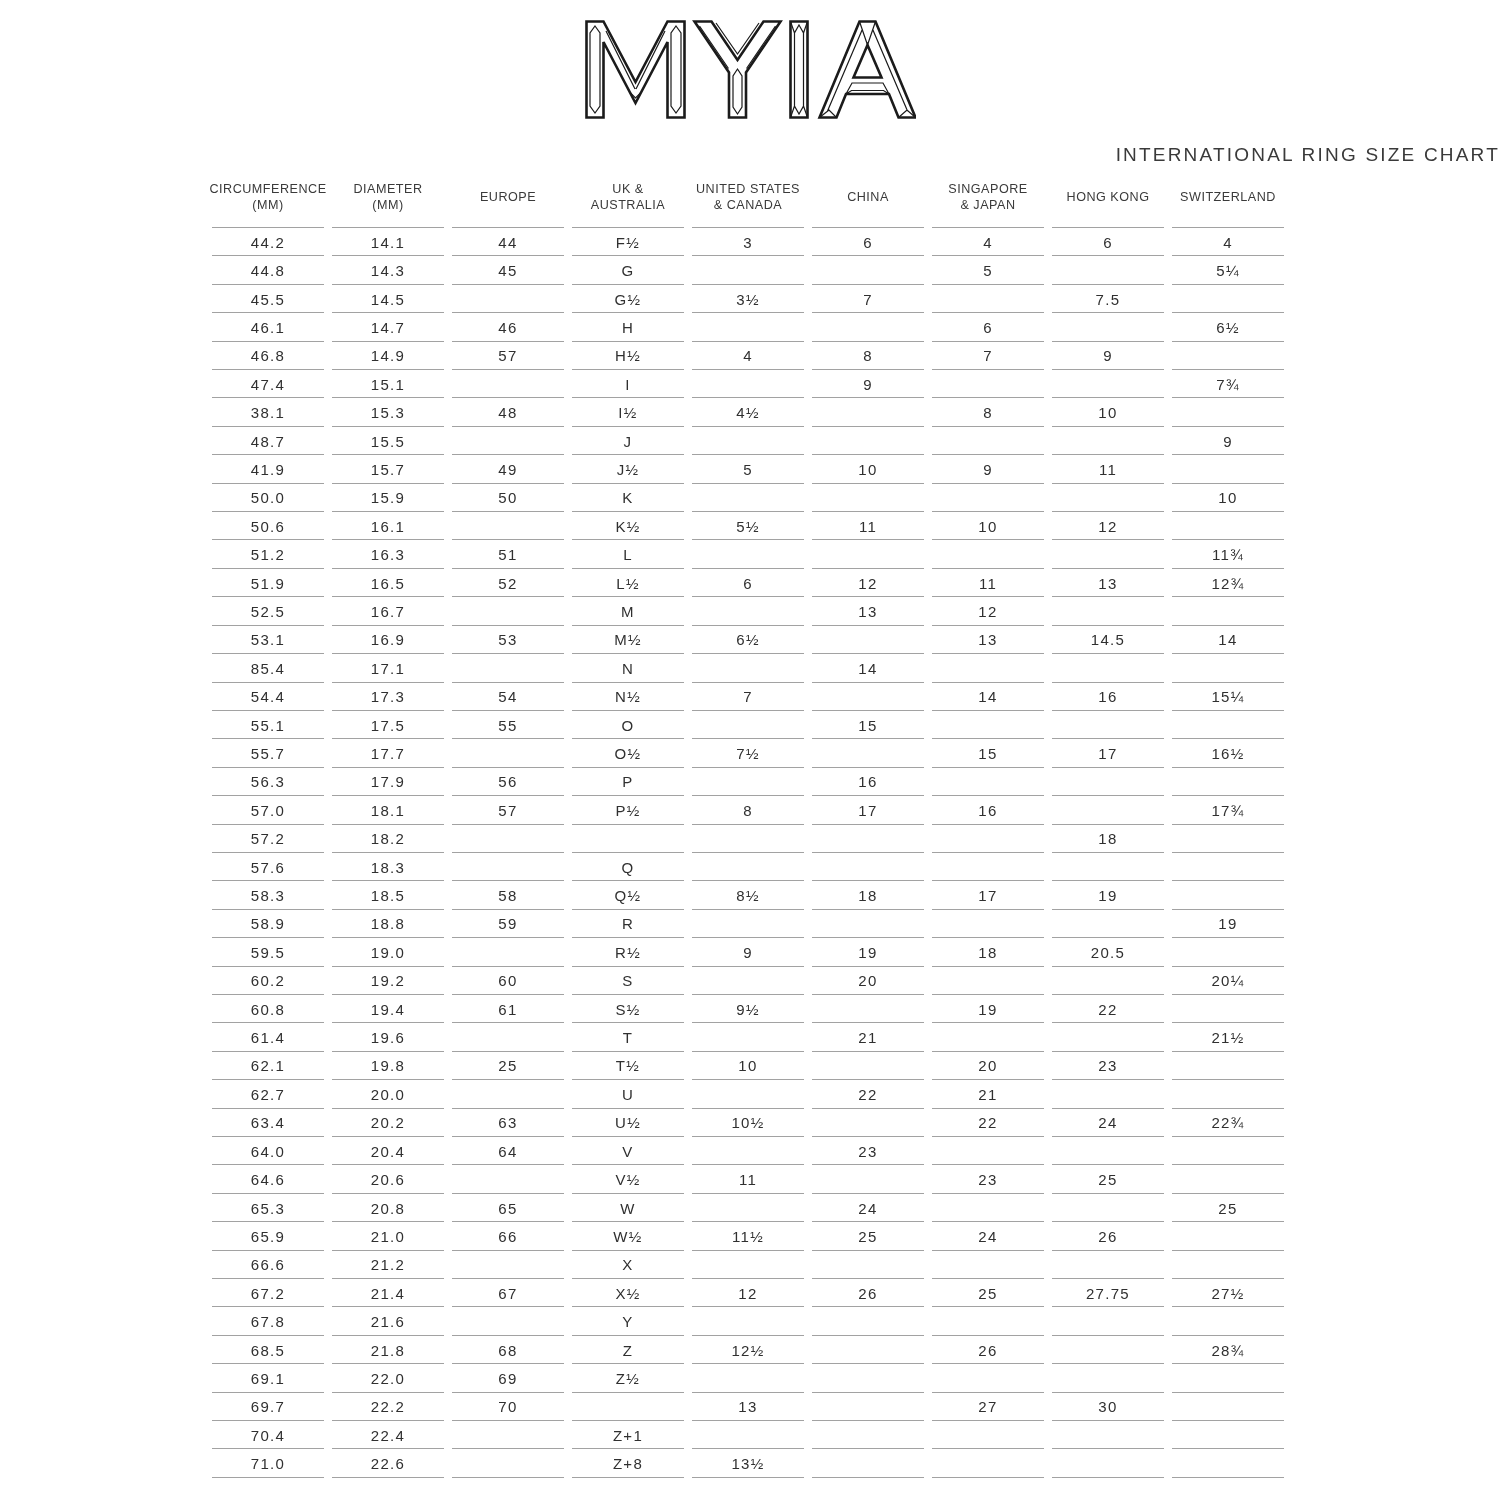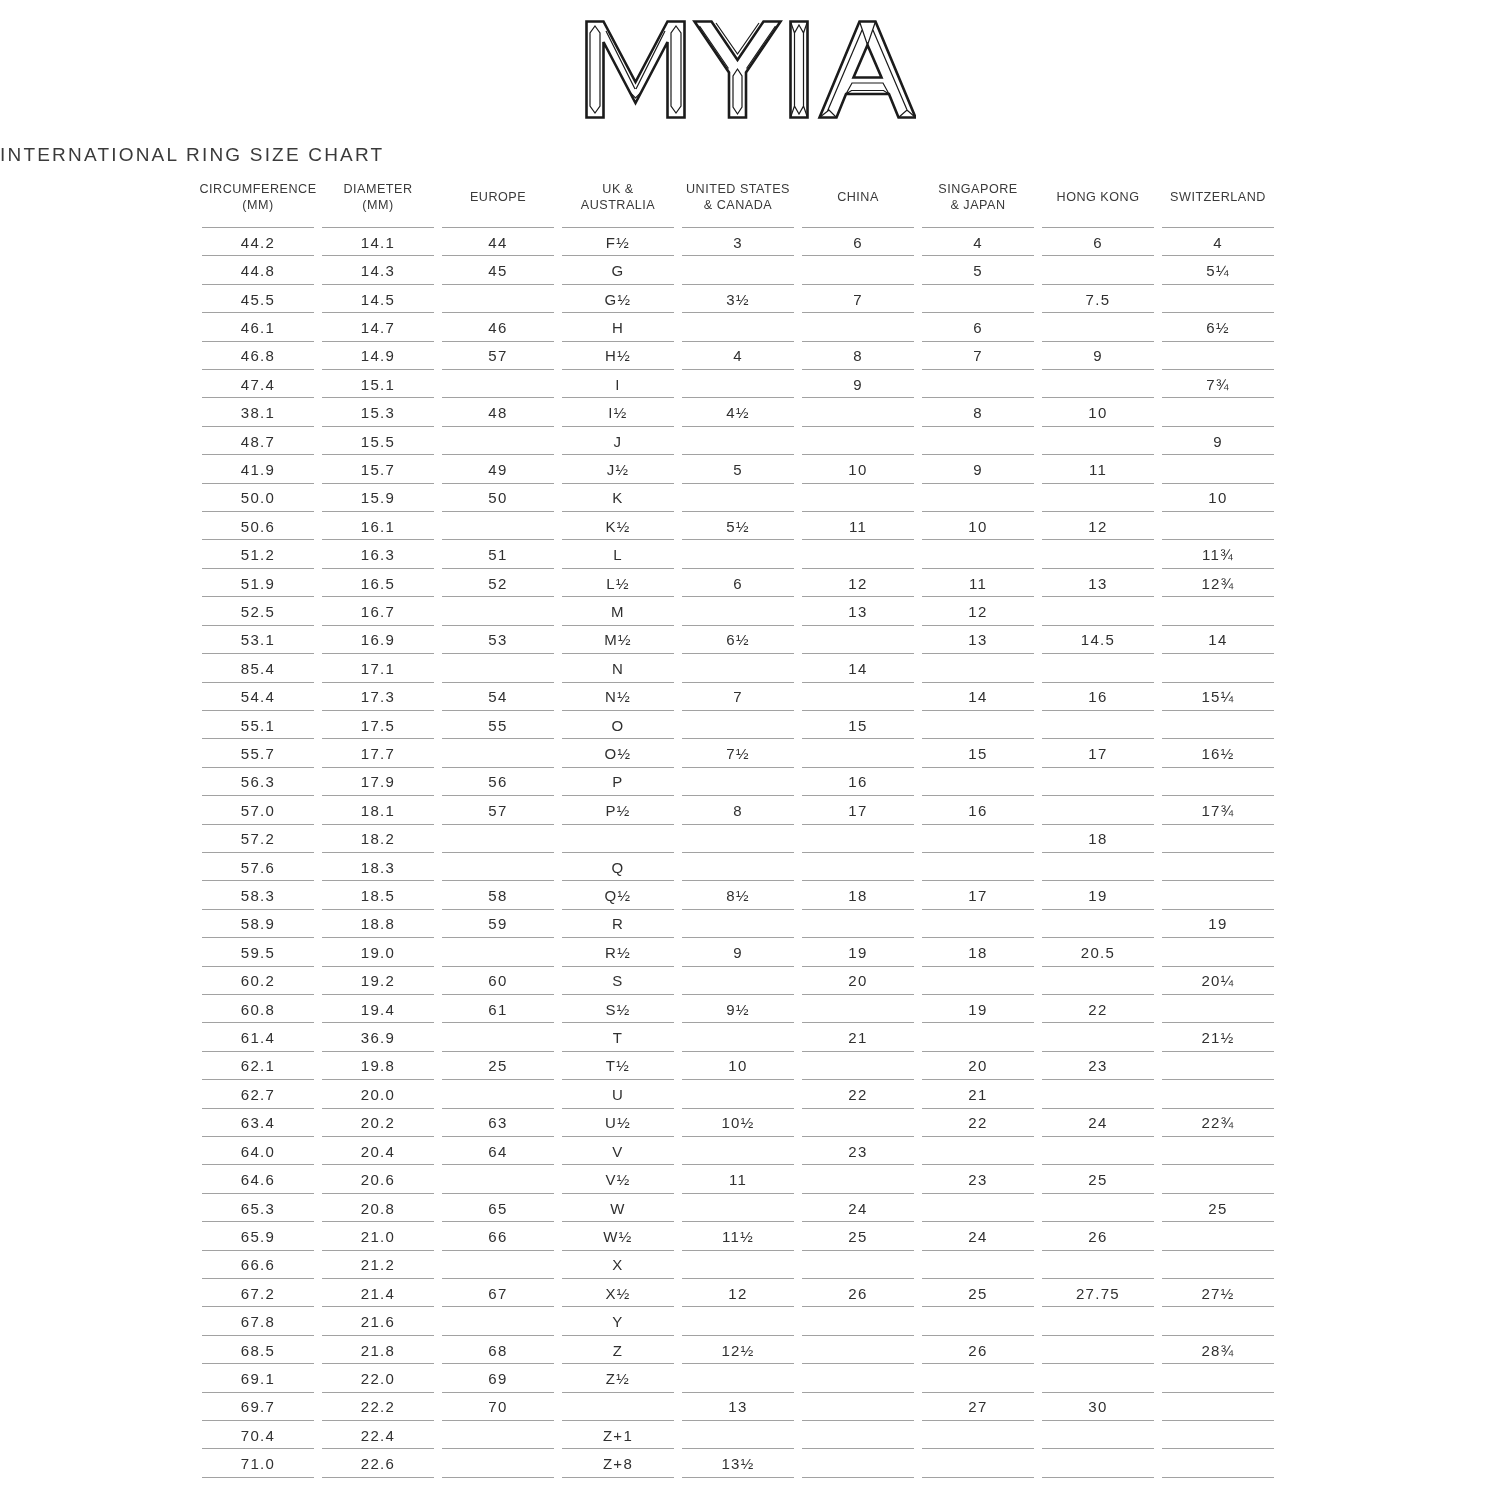--- a/index.html
+++ b/index.html
@@ -13,30 +13,30 @@
   .logo-wrap {
     position: absolute;
     top: 20px; left: 0;
     width: 100%;
     display: flex; justify-content: center;
   }
   .page-title {
     position: absolute;
     top: 144px; left: 0;
     width: 100%;
-    text-align: left;
+    text-align: right;
     font-size: 19px;
     letter-spacing: 2.2px;
     color: #3a3a3a;
     font-weight: 400;
   }
   .ring-table {
     position: absolute;
     top: 181px;
-    left: 198px;
+    left: 208px;
     width: 1080px;
     display: grid;
     grid-template-columns: repeat(9, 1fr);
   }
   .col { display: block; }
   .hcell {
     height: 47px;
     width: 112px;
     margin: 0 auto;
     display: flex;
@@ -184,21 +184,21 @@
       <div class="cell">17.7</div>
       <div class="cell">17.9</div>
       <div class="cell">18.1</div>
       <div class="cell">18.2</div>
       <div class="cell">18.3</div>
       <div class="cell">18.5</div>
       <div class="cell">18.8</div>
       <div class="cell">19.0</div>
       <div class="cell">19.2</div>
       <div class="cell">19.4</div>
-      <div class="cell">36.9</div>
+      <div class="cell">19.6</div>
       <div class="cell">19.8</div>
       <div class="cell">20.0</div>
       <div class="cell">20.2</div>
       <div class="cell">20.4</div>
       <div class="cell">20.6</div>
       <div class="cell">20.8</div>
       <div class="cell">21.0</div>
       <div class="cell">21.2</div>
       <div class="cell">21.4</div>
       <div class="cell">21.6</div>

